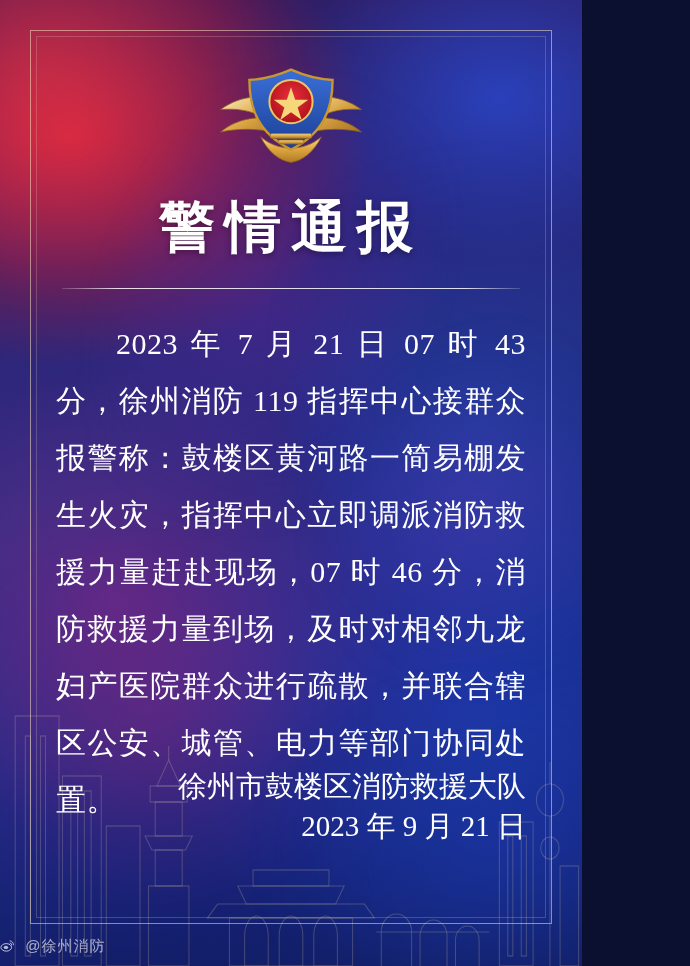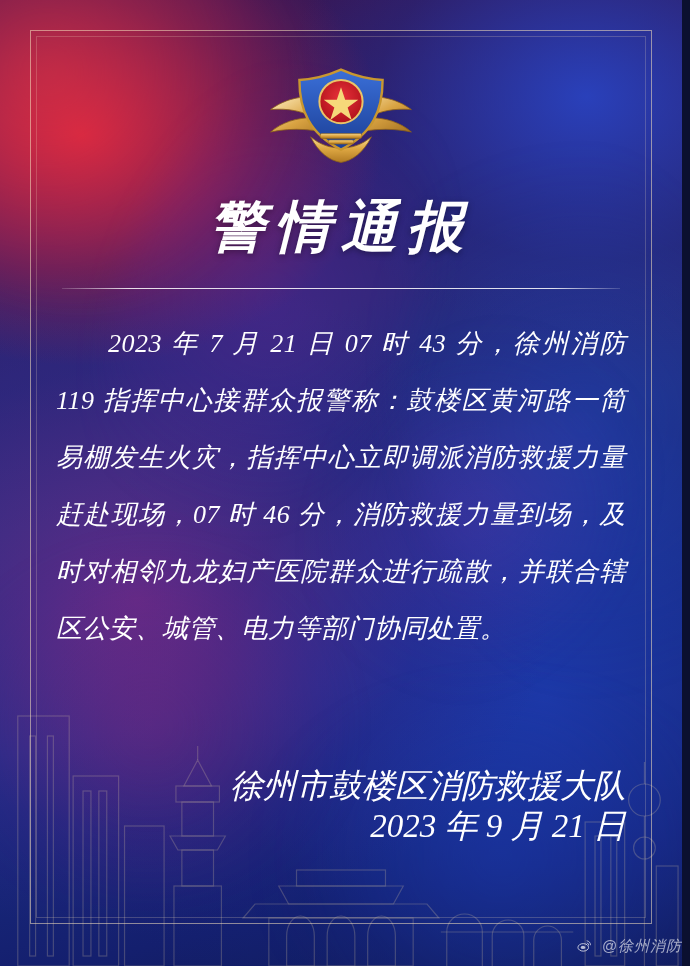--- a/index.html
+++ b/index.html
@@ -9,30 +9,29 @@
   }
   body {
     width: 690px;
     height: 966px;
     overflow: hidden;
     font-family: "Liberation Serif", "DejaVu Serif", serif;
   }
 
   .poster {
     position: relative;
-    width: 682px;
+    width: 582px;
     height: 966px;
     overflow: hidden;
     background:
       radial-gradient(ellipse 420px 320px at 12% 14%, rgba(214,36,60,0.92) 0%, rgba(150,30,70,0.55) 42%, rgba(40,40,120,0.0) 72%),
       radial-gradient(ellipse 380px 300px at 86% 10%, rgba(40,70,200,0.85) 0%, rgba(30,45,140,0.35) 55%, rgba(20,25,90,0) 80%),
       radial-gradient(ellipse 520px 420px at 20% 62%, rgba(150,40,140,0.55) 0%, rgba(60,35,140,0.25) 55%, rgba(20,25,90,0) 80%),
       radial-gradient(ellipse 600px 520px at 80% 72%, rgba(30,60,180,0.75) 0%, rgba(20,35,120,0.4) 55%, rgba(12,18,70,0) 82%),
       linear-gradient(168deg, #3a1550 0%, #30206e 22%, #23307f 48%, #1b2f86 68%, #141f6e 88%, #101a52 100%);
-    font-style: italic;
   }
 
   
   .swirl {
     position: absolute;
     border-radius: 50%;
     filter: blur(16px);
     opacity: 0.5;
     pointer-events: none;
   }
@@ -102,44 +101,44 @@
 
   .rule {
     margin: 22px 6px 0 6px;
     height: 1px;
     background: linear-gradient(90deg, rgba(255,255,255,0.15), rgba(255,255,255,0.85) 12%, rgba(255,255,255,0.85) 88%, rgba(255,255,255,0.15));
   }
 
   .body-text {
     margin-top: 26px;
     color: #ffffff;
-    font-size: 26px;
+    font-size: 30px;
     line-height: 57px;
     letter-spacing: 0.5px;
     text-align: justify;
     text-justify: inter-ideograph;
   }
   .para { text-indent: 2em; margin: 0; }
   .para + .para { margin-top: 10px; }
 
   .signature {
     position: absolute;
     right: 56px;
     bottom: 120px;
     text-align: right;
     color: #ffffff;
-    font-size: 33px;
+    font-size: 29px;
     line-height: 40px;
   }
 
   .watermark {
     position: absolute;
     left: 0; right: 0;
     bottom: 10px;
-    text-align: right;
+    text-align: left;
     color: rgba(255,255,255,0.62);
     font-size: 15px;
     font-family: "Liberation Sans", sans-serif;
     letter-spacing: 1px;
   }
   .weibo-mark {
     display: inline-block;
     width: 15px; height: 15px;
     vertical-align: -2px;
     margin-right: 5px;

